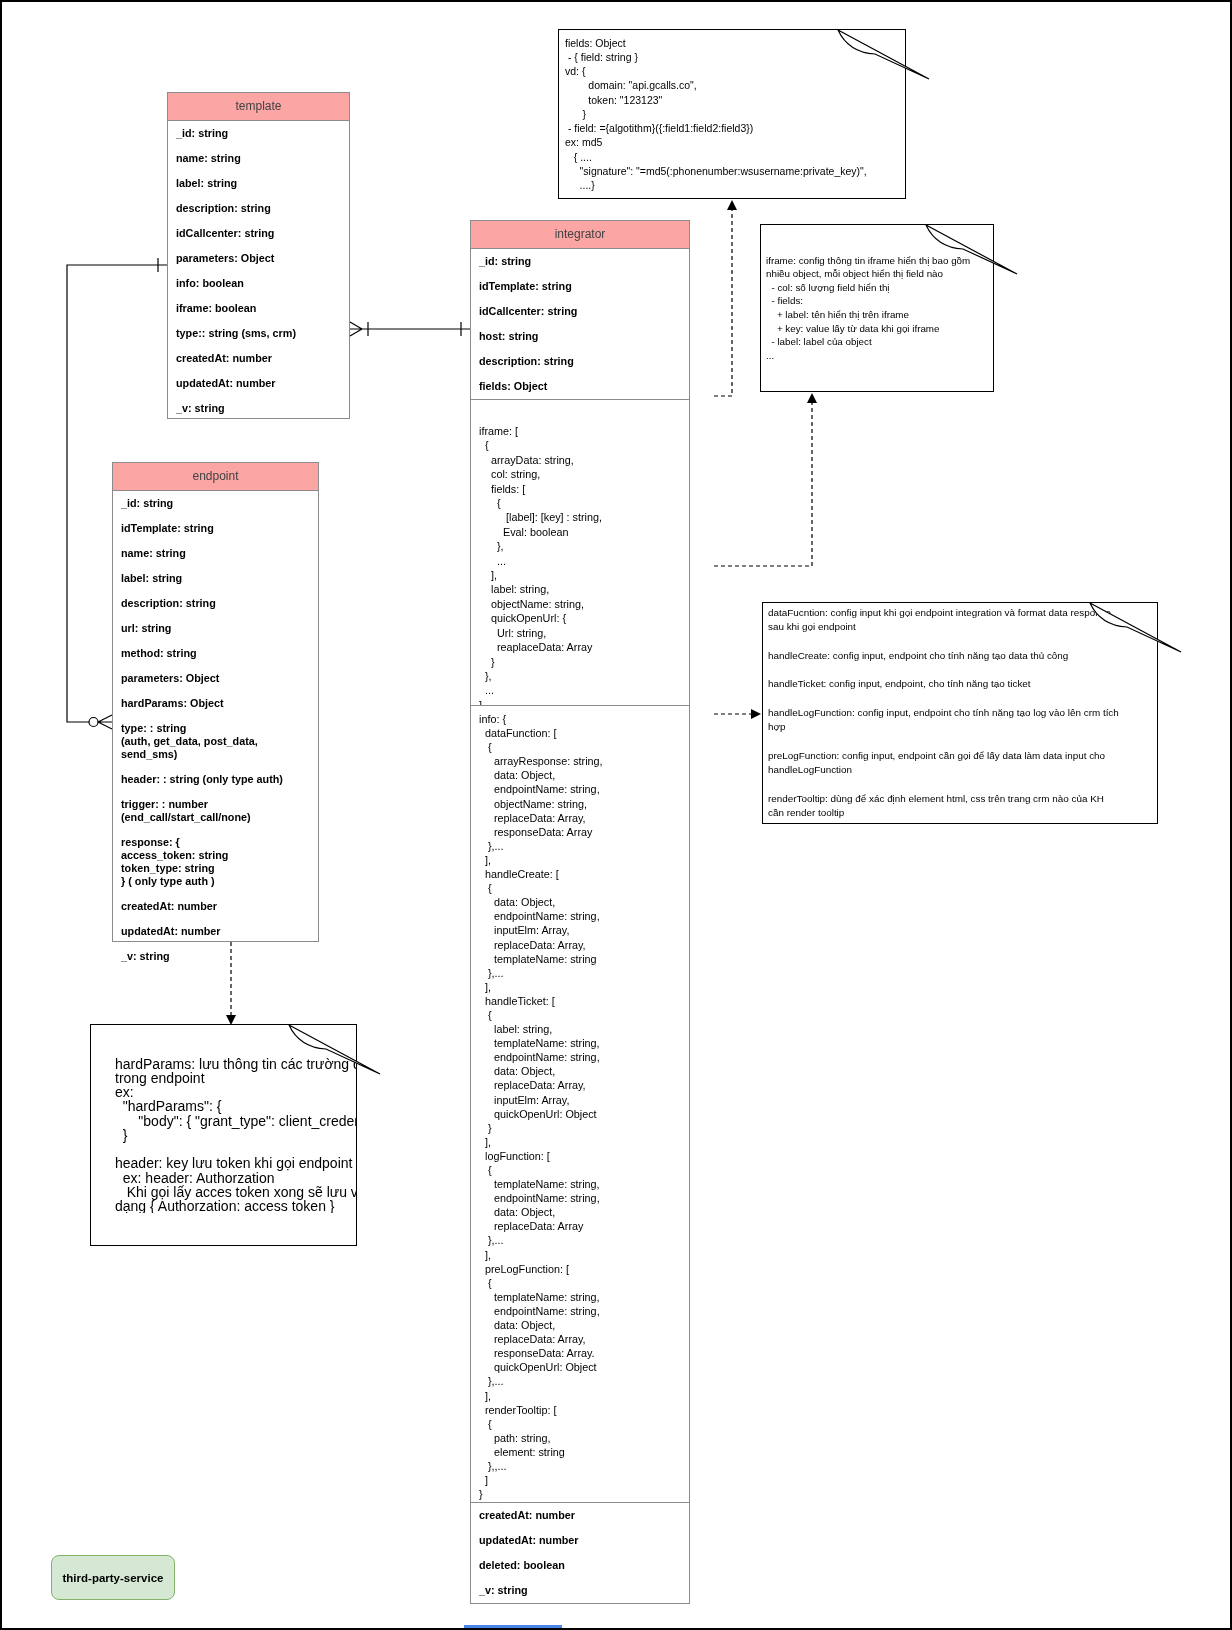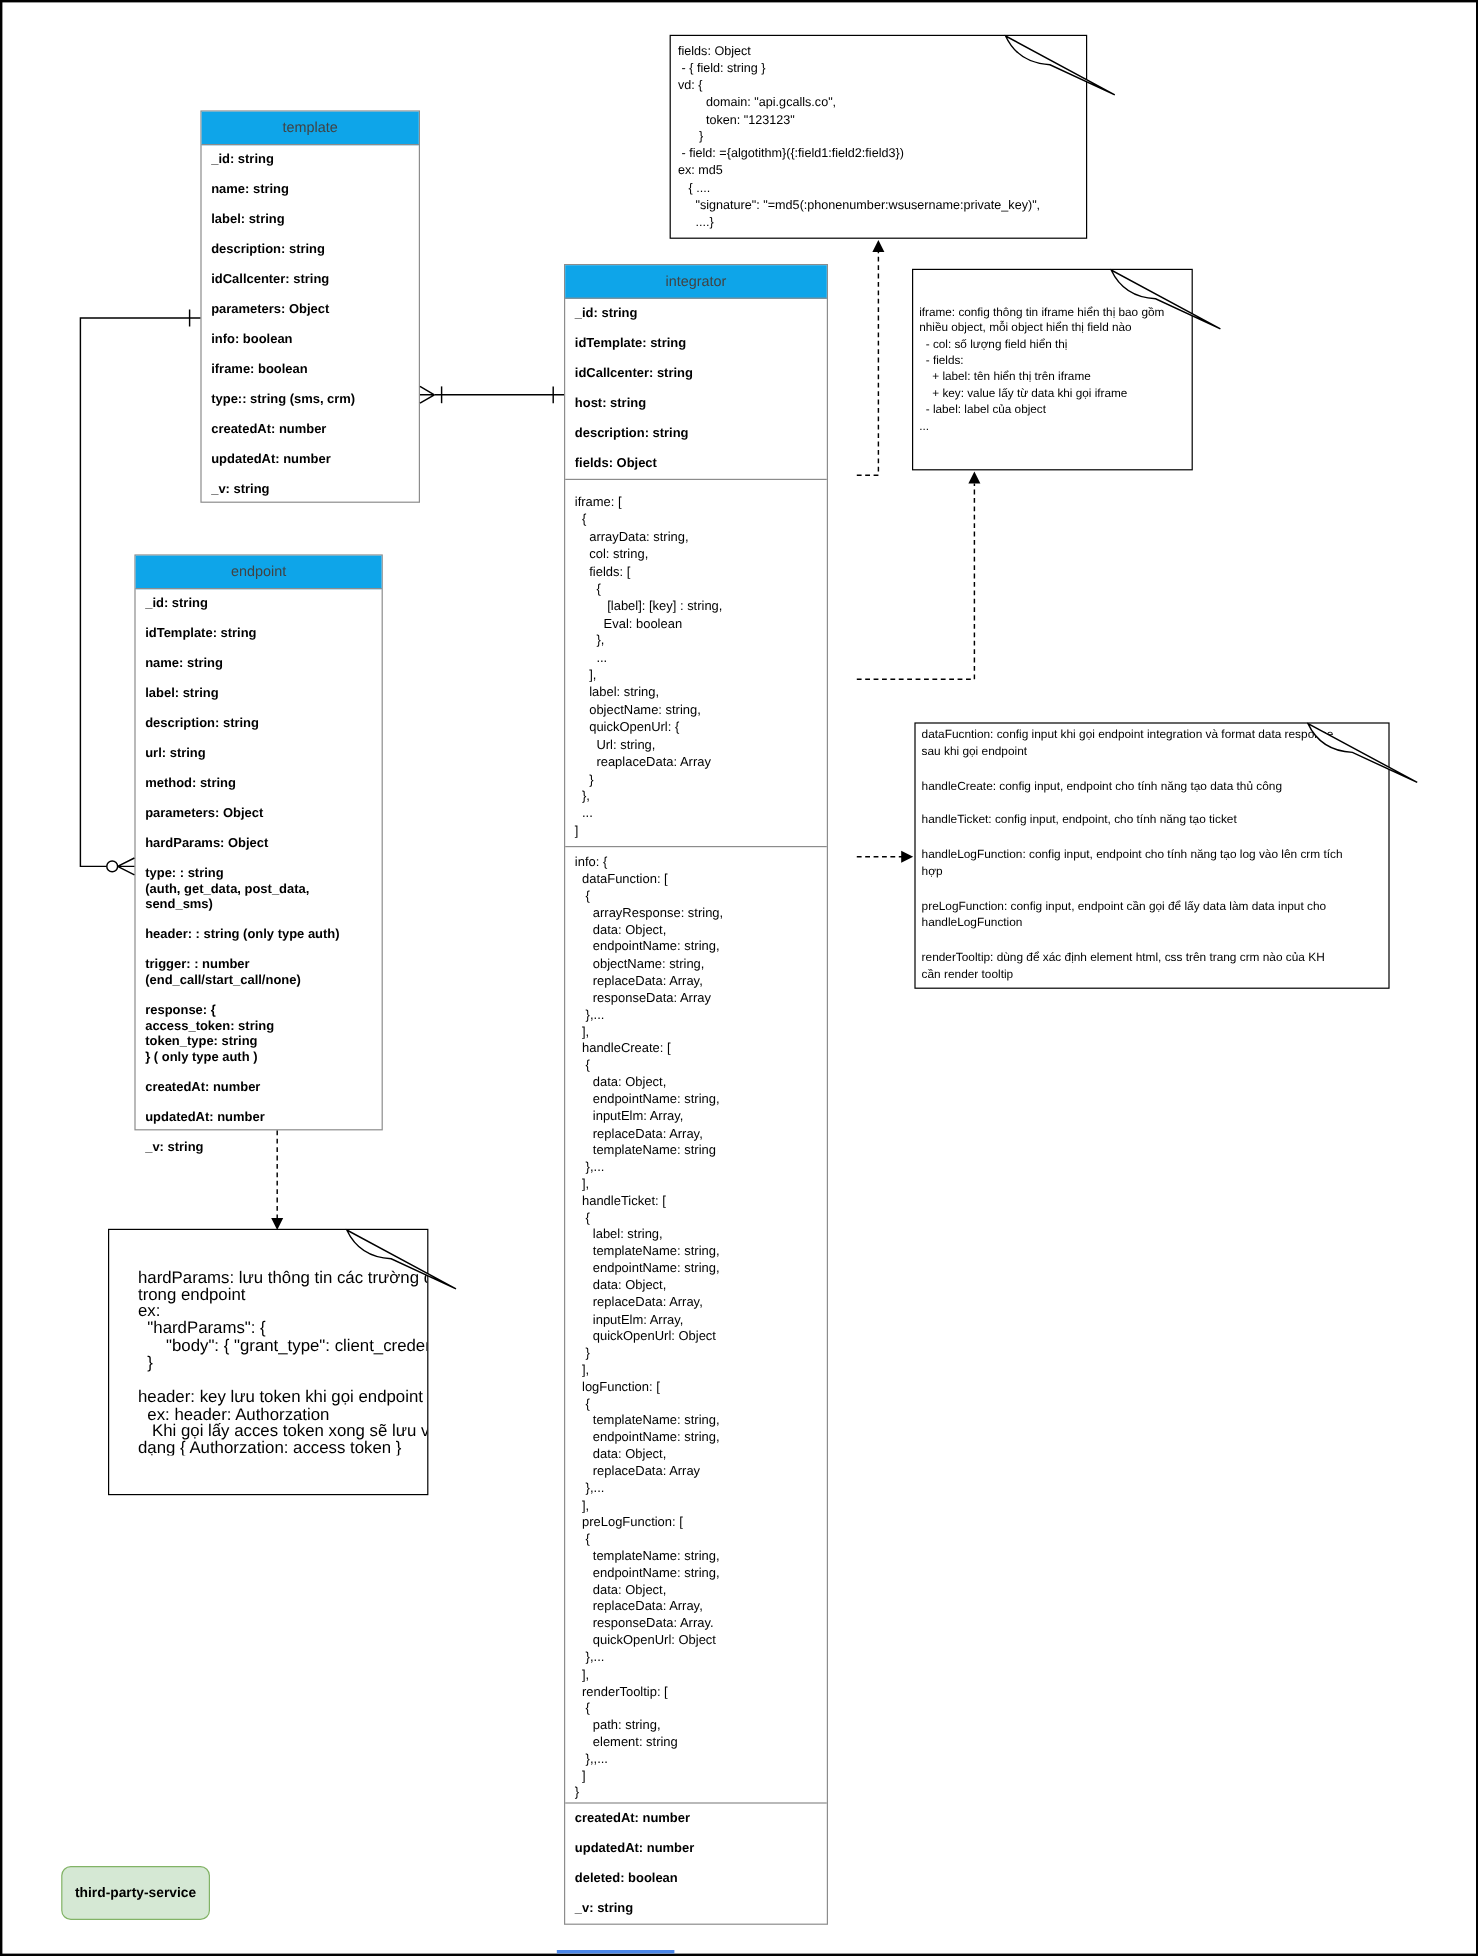--- a/index.html
+++ b/index.html
@@ -8,35 +8,35 @@
     border:2px solid #000;box-sizing:border-box;overflow:hidden;
     font-family:"Liberation Sans","DejaVu Sans",sans-serif;color:#000;
   }
   .overlay{position:absolute;left:0;top:0;z-index:3;pointer-events:none;}
   
   .entity{
     position:absolute;background:#fff;border:1px solid #8c8c8c;
     box-sizing:border-box;z-index:1;
   }
   .ehead{
-    height:27px;line-height:27px;text-align:center;background:#0ea5e9;
+    height:27px;line-height:27px;text-align:center;background:#fca5a5;
     border-bottom:1px solid #8c8c8c;font-size:12px;color:#424242;
     overflow:hidden;
   }
   .ebody{overflow:hidden;font-weight:bold;}
   .erow{
     font-size:10.8px;line-height:13px;padding:6px 2px 6px 8px;
     white-space:pre-line;overflow:hidden;
   }
   .section{border-top:1px solid #8c8c8c;}
   pre.code{
     margin:0;font-family:"Liberation Sans","DejaVu Sans",sans-serif;
     font-size:10.8px;white-space:pre;overflow:hidden;box-sizing:border-box;
   }
-  .iframe-sec{height:306px;line-height:14.4px;padding:12px 0 0 8px;}
+  .iframe-sec{height:306px;line-height:14.4px;padding:24px 0 0 8px;}
   .info-sec{height:797px;line-height:14.1px;padding:6px 0 0 8px;}
   
   .note{
     position:absolute;background:#fff;border:1px solid #000;
     box-sizing:border-box;z-index:2;display:flex;align-items:center;
   }
   .note .flap{position:absolute;top:-1px;right:-28px;pointer-events:none;}
   .ntext{
     margin:0;font-family:"Liberation Sans","DejaVu Sans",sans-serif;
     white-space:pre;overflow:hidden;width:100%;

